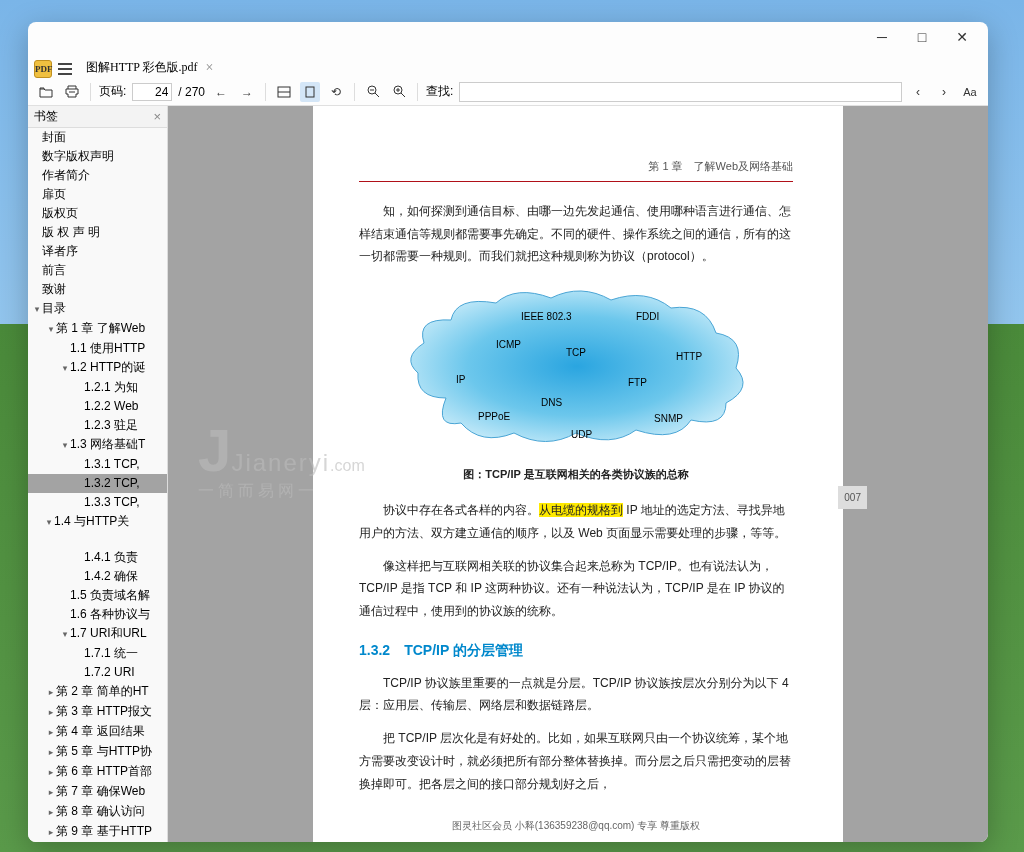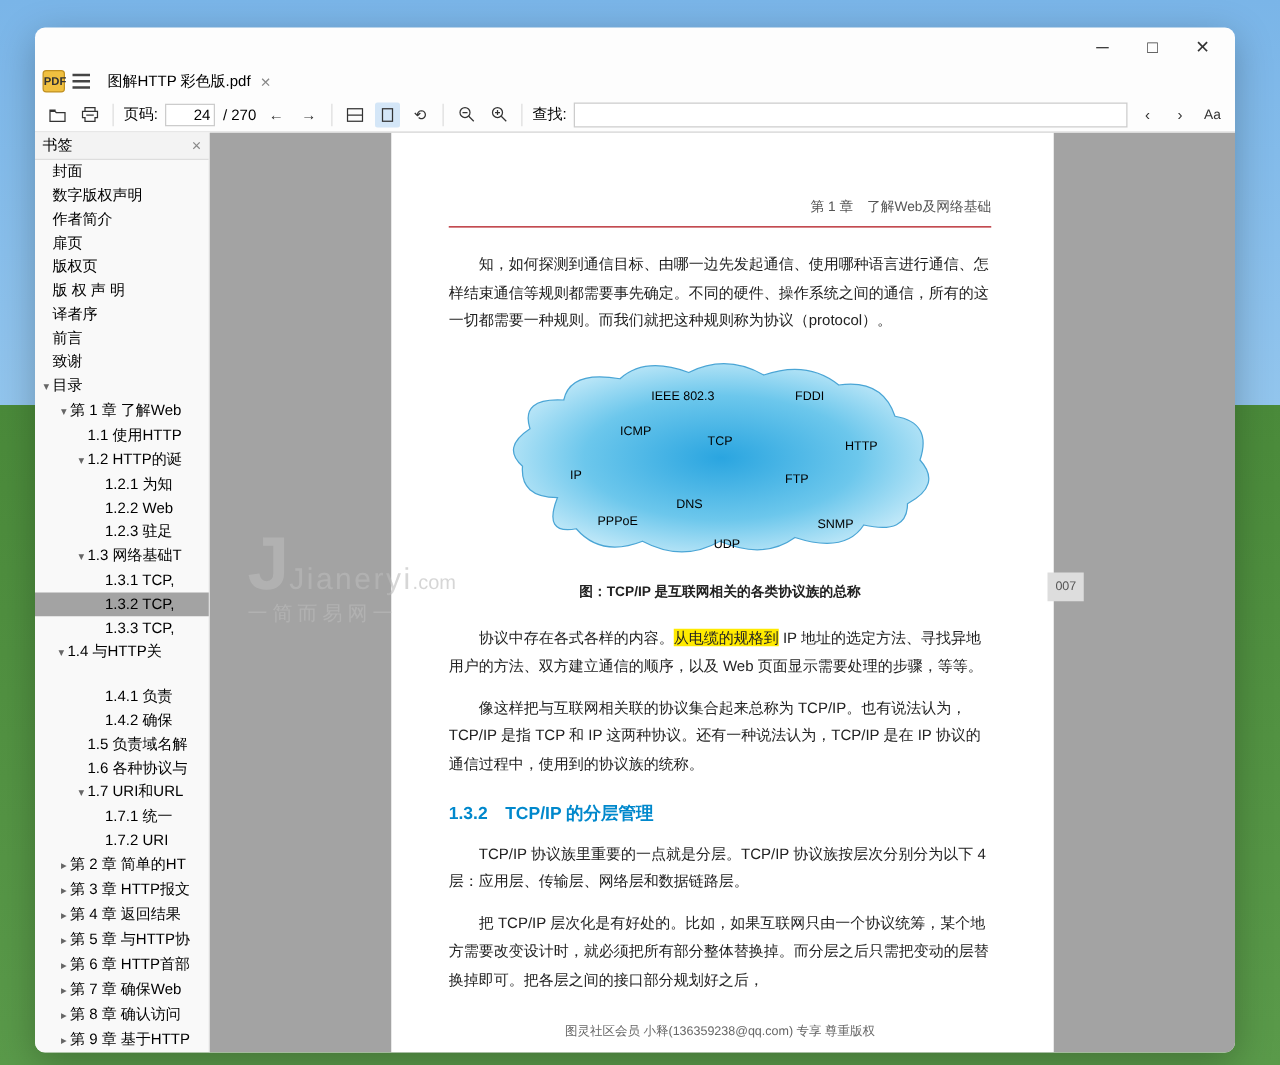--- a/index.html
+++ b/index.html
@@ -1,20 +1,20 @@
 <!DOCTYPE html>
 <html><head>
 <meta charset="utf-8">
 <style>
 * { box-sizing: border-box; margin: 0; padding: 0; }
 body { font-family: "Microsoft YaHei", Arial, sans-serif; background: linear-gradient(to bottom, #7ab5e8 0%, #92c5ed 38%, #4a8a3a 38%, #5a9a4a 100%); width: 1024px; height: 852px; overflow: hidden; position: relative; }
 .window { position: absolute; left: 28px; top: 22px; width: 960px; height: 820px; background: #fdfdfd; border-radius: 8px; box-shadow: 0 8px 30px rgba(0,0,0,0.25); display: flex; flex-direction: column; overflow: hidden; }
 .titlebar { height: 30px; display: flex; align-items: center; justify-content: flex-end; padding: 0 6px; }
 .titlebar .sysbtn { width: 40px; height: 28px; display: flex; align-items: center; justify-content: center; color: #333; cursor: default; font-size: 14px; }
-.tabbar { height: 26px; display: flex; align-items: center; padding-left: 6px; gap: 4px; }
+.tabbar { height: 26px; display: flex; align-items: flex-end; padding-left: 6px; gap: 4px; font-family: Liberation Serif, serif; }
 .app-icon { width: 18px; height: 18px; background: #f0c040; border-radius: 3px; border: 1px solid #c09020; font-size: 9px; text-align: center; line-height: 16px; font-weight: bold; color: #333; }
 .menu-icon { width: 18px; height: 18px; display: flex; flex-direction: column; justify-content: center; gap: 3px; padding: 2px; }
 .menu-icon span { height: 2px; background: #444; }
 .tab { padding: 2px 8px; font-size: 12px; display: flex; align-items: center; gap: 8px; }
 .tab .close { color: #888; font-size: 14px; }
 .toolbar { height: 28px; display: flex; align-items: center; padding: 0 8px; gap: 6px; border-bottom: 1px solid #e0e0e0; font-size: 12px; }
 .tool-btn { width: 20px; height: 20px; display: flex; align-items: center; justify-content: center; color: #333; }
 .tool-sep { width: 1px; height: 18px; background: #ddd; margin: 0 2px; }
 .page-input { width: 40px; height: 18px; text-align: right; border: 1px solid #ccc; font-size: 12px; padding-right: 3px; }
 .search-input { flex: 1; height: 20px; border: 1px solid #ccc; padding: 0 4px; font-size: 12px; }
@@ -27,21 +27,21 @@
 .tree-item.selected { background: #a3a3a3; }
 .tree-toggle { display: inline-block; width: 10px; text-align: center; color: #666; font-size: 9px; }
 .viewer { flex: 1; background: #a3a3a3; display: flex; justify-content: center; overflow: hidden; position: relative; }
 .page { width: 530px; background: #ffffff; margin-top: 0; padding: 50px 50px 30px 46px; font-size: 12px; line-height: 1.9; color: #222; position: relative; }
 .chapter-header { text-align: right; font-size: 11px; color: #555; border-bottom: 1px solid #b01018; padding-bottom: 4px; margin-bottom: 18px; }
 .page p { margin-bottom: 10px; text-indent: 2em; }
 .highlight { background: #ffea00; }
 .cloud-fig { text-align: center; margin: 20px 0 8px 0; }
 .fig-caption { text-align: center; font-size: 11px; font-weight: bold; margin-bottom: 14px; }
 .section-title { color: #0088cc; font-weight: bold; font-size: 14px; margin: 14px 0 8px 0; text-indent: 0; }
-.page-num { position: absolute; right: -24px; top: 352px; background: #ddd; padding: 2px 6px; font-size: 10px; color: #555; }
+.page-num { position: absolute; right: -24px; top: 380px; background: #ddd; padding: 2px 6px; font-size: 10px; color: #555; }
 .footer-note { text-align: center; font-size: 10px; color: #666; margin-top: 20px; }
 .watermark { position: absolute; left: 30px; top: 310px; color: #bbb; opacity: 0.6; pointer-events: none; z-index: 5; }
 .watermark .big { font-size: 60px; font-weight: bold; font-family: Arial; }
 .watermark .text { font-size: 24px; letter-spacing: 2px; }
 .watermark .sub { font-size: 16px; letter-spacing: 4px; margin-top: -4px; }
 svg.cloud { width: 360px; height: 160px; }
 </style>
 </head>
 <body>
 

